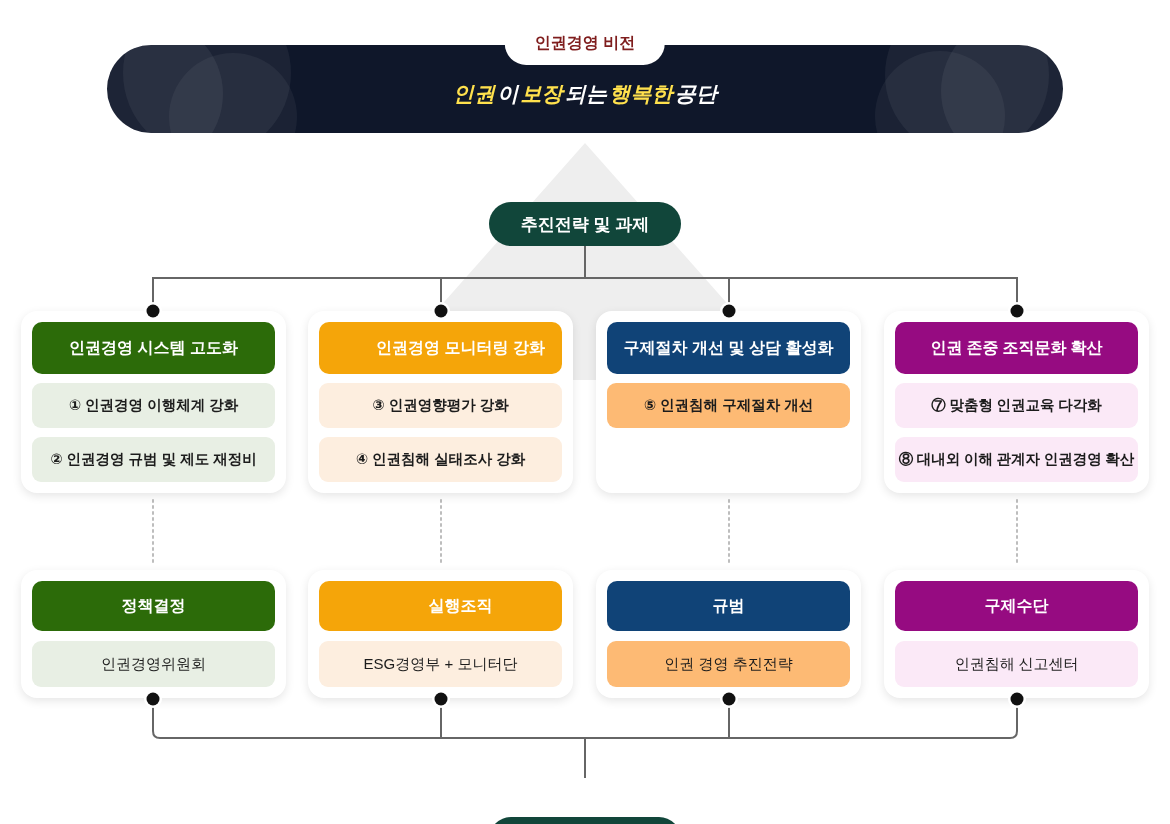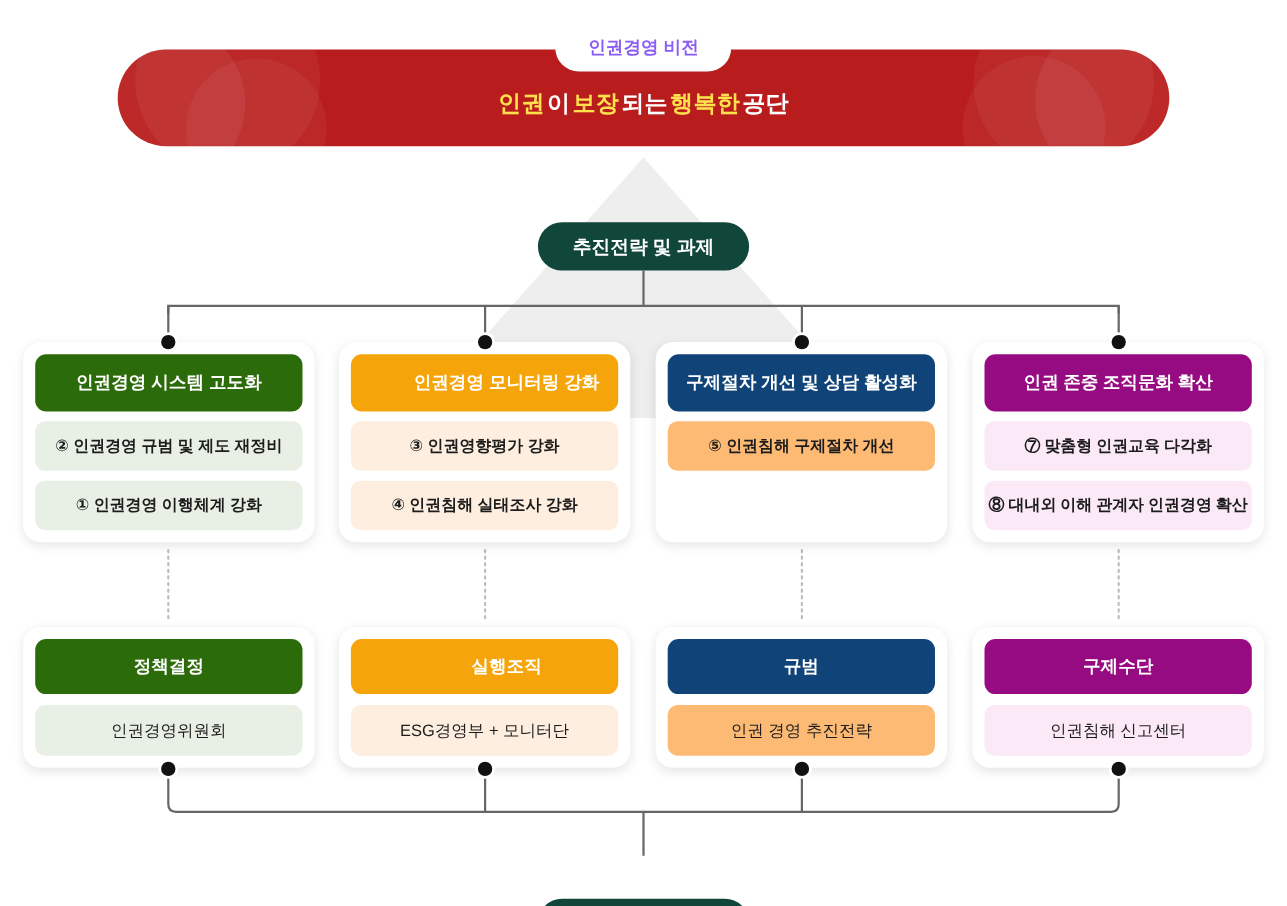--- a/index.html
+++ b/index.html
@@ -8,23 +8,24 @@
     background: #ffffff;
     font-family: "Liberation Sans", "DejaVu Sans", sans-serif;
     overflow: hidden;
   }
   #stage { position: relative; width: 1170px; height: 824px; }
 
   
   #vision-banner {
     position: absolute; left: 107px; top: 45px;
     width: 956px; height: 88px;
-    background: #b91c1c;
+    background: #0f172a;
     border-radius: 44px;
     overflow: hidden;
+    font-style: italic;
   }
   .deco-circle { position: absolute; border-radius: 50%; background: rgba(255,255,255,.06); }
   .dc-a { left: -34px; top: -26px; width: 150px; height: 150px; }
   .dc-b { left: 16px;  top: -56px; width: 168px; height: 168px; background: rgba(255,255,255,.055); }
   .dc-c { left: 62px;  top: 8px;   width: 128px; height: 128px; background: rgba(255,255,255,.05); }
   .dc-d { right: -30px; top: -30px; width: 152px; height: 152px; }
   .dc-e { right: 14px;  top: -52px; width: 164px; height: 164px; background: rgba(255,255,255,.055); }
   .dc-f { right: 58px;  top: 6px;   width: 130px; height: 130px; background: rgba(255,255,255,.05); }
 
   #vision-text {
@@ -33,21 +34,21 @@
     color: #ffffff; font-size: 21px; font-weight: bold;
     letter-spacing: .2px; padding-top: 10px;
     white-space: nowrap; z-index: 3;
   }
   #vision-text .hl { color: #ffe14d; }
   #vision-text .pl { color: #ffffff; font-weight: bold; }
   #vision-text span { margin: 0 1px; }
 
   #vision-label {
     position: absolute; left: 50%; top: 22px; transform: translateX(-50%);
-    background: #ffffff; color: #8b5cf6;
+    background: #ffffff; color: #7f1d1d;
     font-size: 16px; font-weight: bold;
     padding: 11px 30px; border-radius: 22px;
     z-index: 6; white-space: nowrap;
   }
 
   
   #bg-triangle {
     position: absolute; left: 375px; top: 143px;
     width: 0; height: 0;
     border-left: 210px solid transparent;
@@ -185,22 +186,22 @@
 
   <div class="dot" style="left:153px; top:699px;"></div>
   <div class="dot" style="left:441px; top:699px;"></div>
   <div class="dot" style="left:729px; top:699px;"></div>
   <div class="dot" style="left:1017px; top:699px;"></div>
 
   <div id="strategy-node" class="pill">추진전략 및 과제</div>
 
   <div class="card row1 c1 t-green">
     <div class="card-head">인권경영 시스템 고도화</div>
+    <div class="card-item">① 인권경영 이행체계 강화</div>
     <div class="card-item">② 인권경영 규범 및 제도 재정비</div>
-    <div class="card-item">① 인권경영 이행체계 강화</div>
   </div>
 
   <div class="card row1 c2 t-orange">
     <div class="card-head">인권경영 모니터링 강화</div>
     <div class="card-item">③ 인권영향평가 강화</div>
     <div class="card-item">④ 인권침해 실태조사 강화</div>
   </div>
 
   <div class="card row1 c3 t-navy">
     <div class="card-head">구제절차 개선 및 상담 활성화</div>

